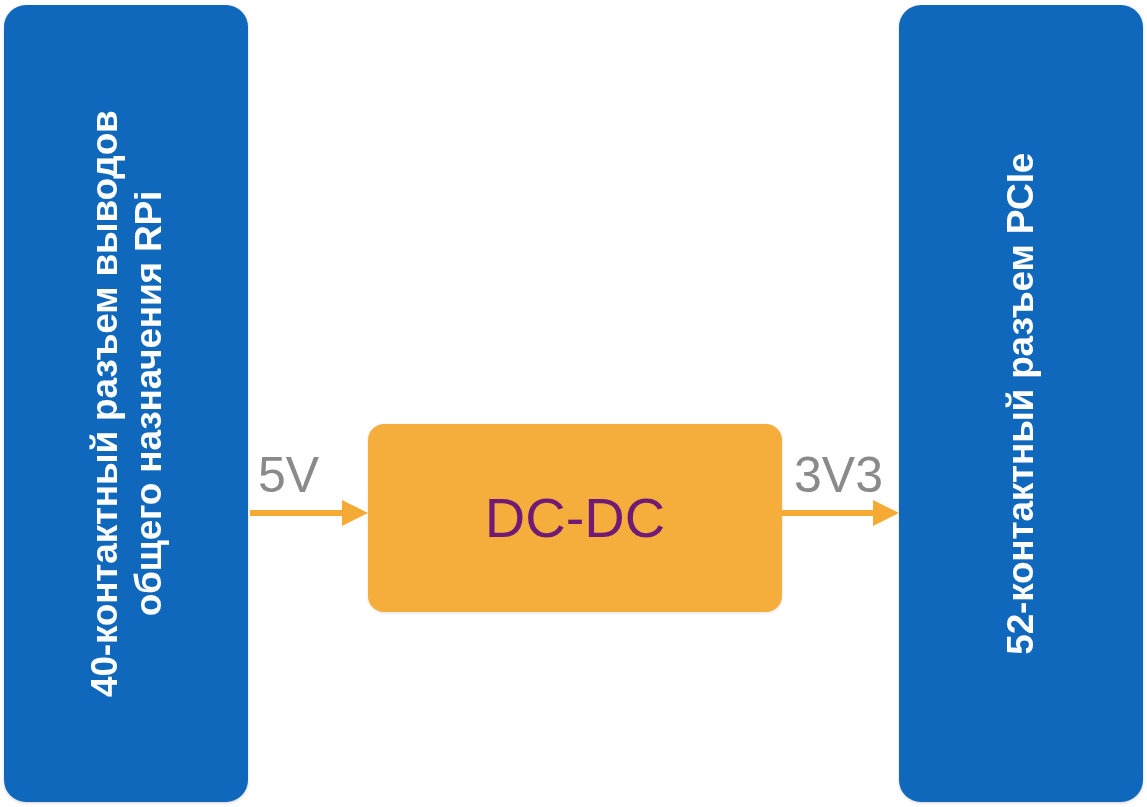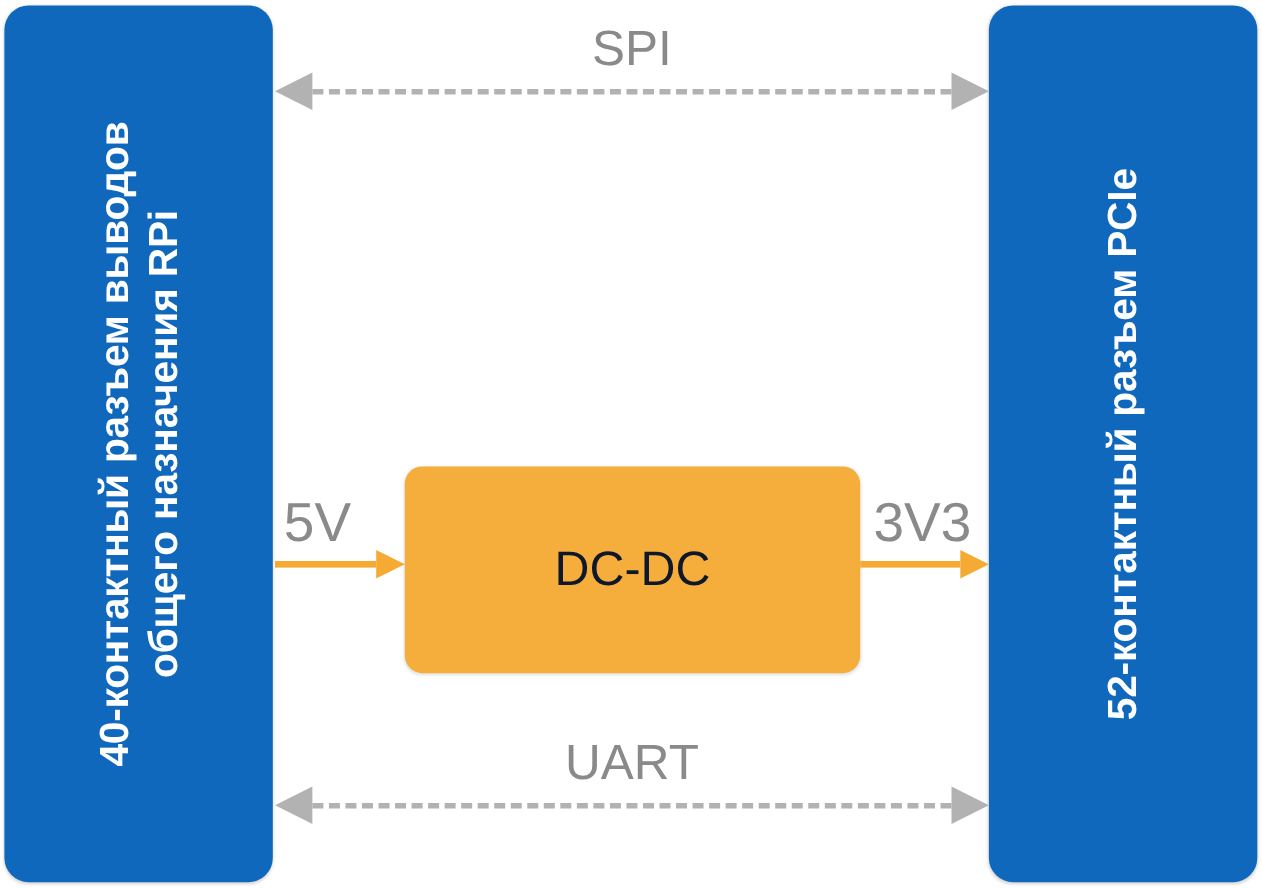--- a/index.html
+++ b/index.html
@@ -56,22 +56,22 @@
     height: 188px;
     background: #f5ae3c;
     border-radius: 16px;
     display: flex;
     flex-direction: column;
     align-items: center;
     justify-content: center;
     box-shadow: 0 1px 3px rgba(0,0,0,0.13);
   }
   .dcdc-line {
-    color: #0f172a;
-    font-size: 44px;
+    color: #701a75;
+    font-size: 56px;
     font-weight: 400;
     line-height: 1.13;
     letter-spacing: 0px;
     white-space: nowrap;
   }
 
   
   .bus {
     position: absolute;
     left: 250px;
@@ -173,34 +173,22 @@
       <span class="l2">общего назначения RPi</span>
     </div>
   </div>
 
   <div class="conn-block right">
     <div class="conn-label">
       <span class="l1">52-контактный разъем PCIe</span>
     </div>
   </div>
 
-  <div class="bus bus-spi">
-    <div class="bus-label">SPI</div>
-    <div class="bus-arrow a-left"></div>
-    <div class="bus-line"></div>
-    <div class="bus-arrow a-right"></div>
-  </div>
-
-
-  <div class="bus bus-uart">
-    <div class="bus-label">UART</div>
-    <div class="bus-arrow a-left"></div>
-    <div class="bus-line"></div>
-    <div class="bus-arrow a-right"></div>
-  </div>
+
+
 
   <div class="pwr pwr-in">
     <div class="pwr-label">5V</div>
     <div class="pwr-shaft"></div>
     <div class="pwr-head"></div>
   </div>
 
   <div class="dcdc-block">
     <div class="dcdc-line">DC-DC</div>
   </div>

